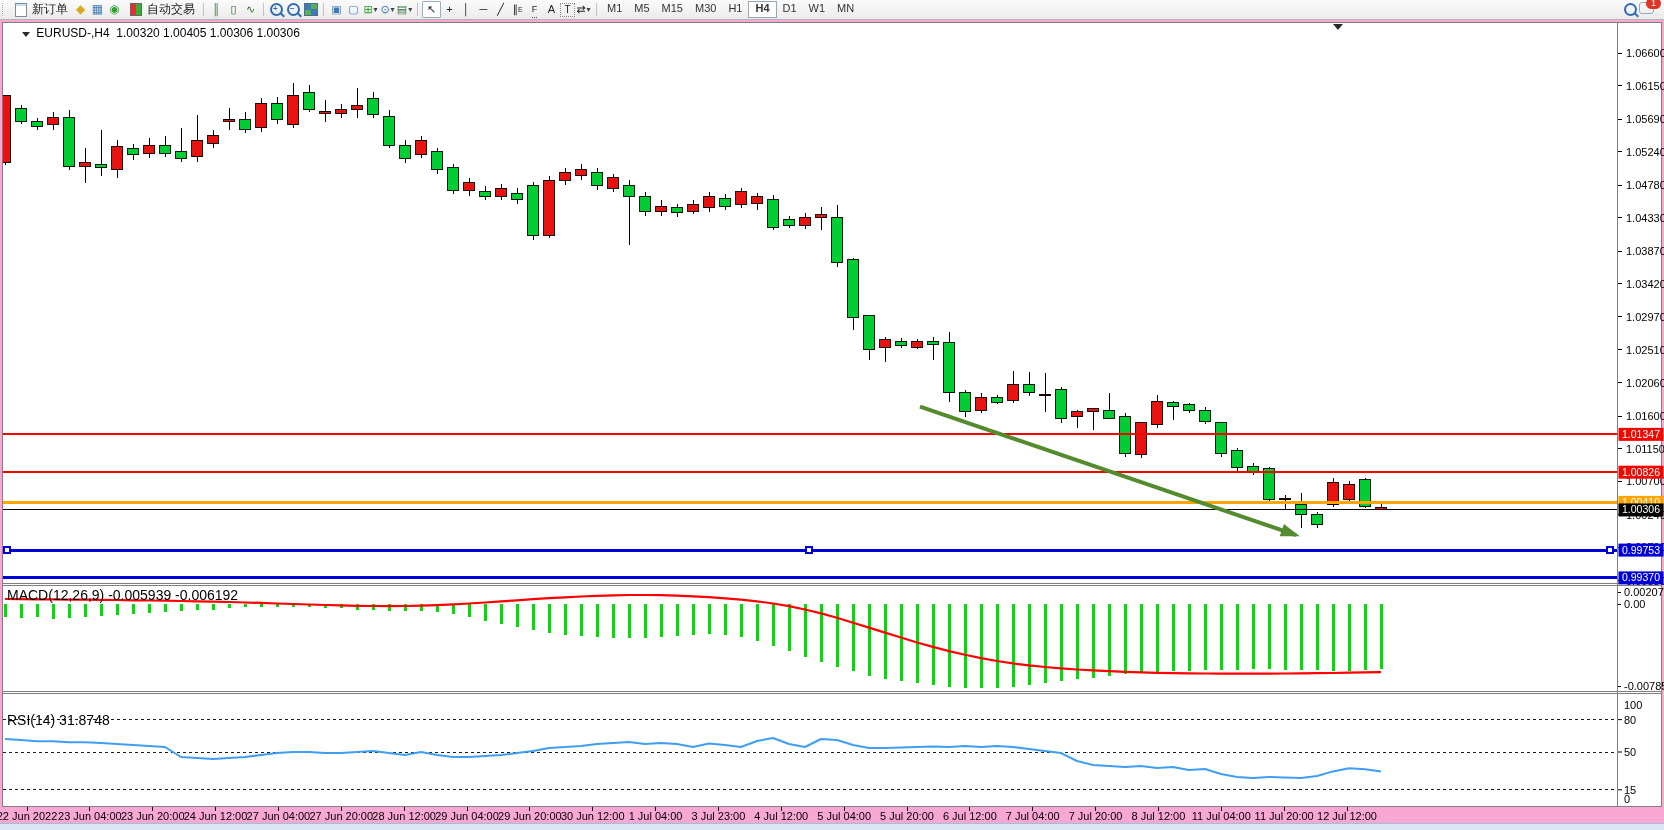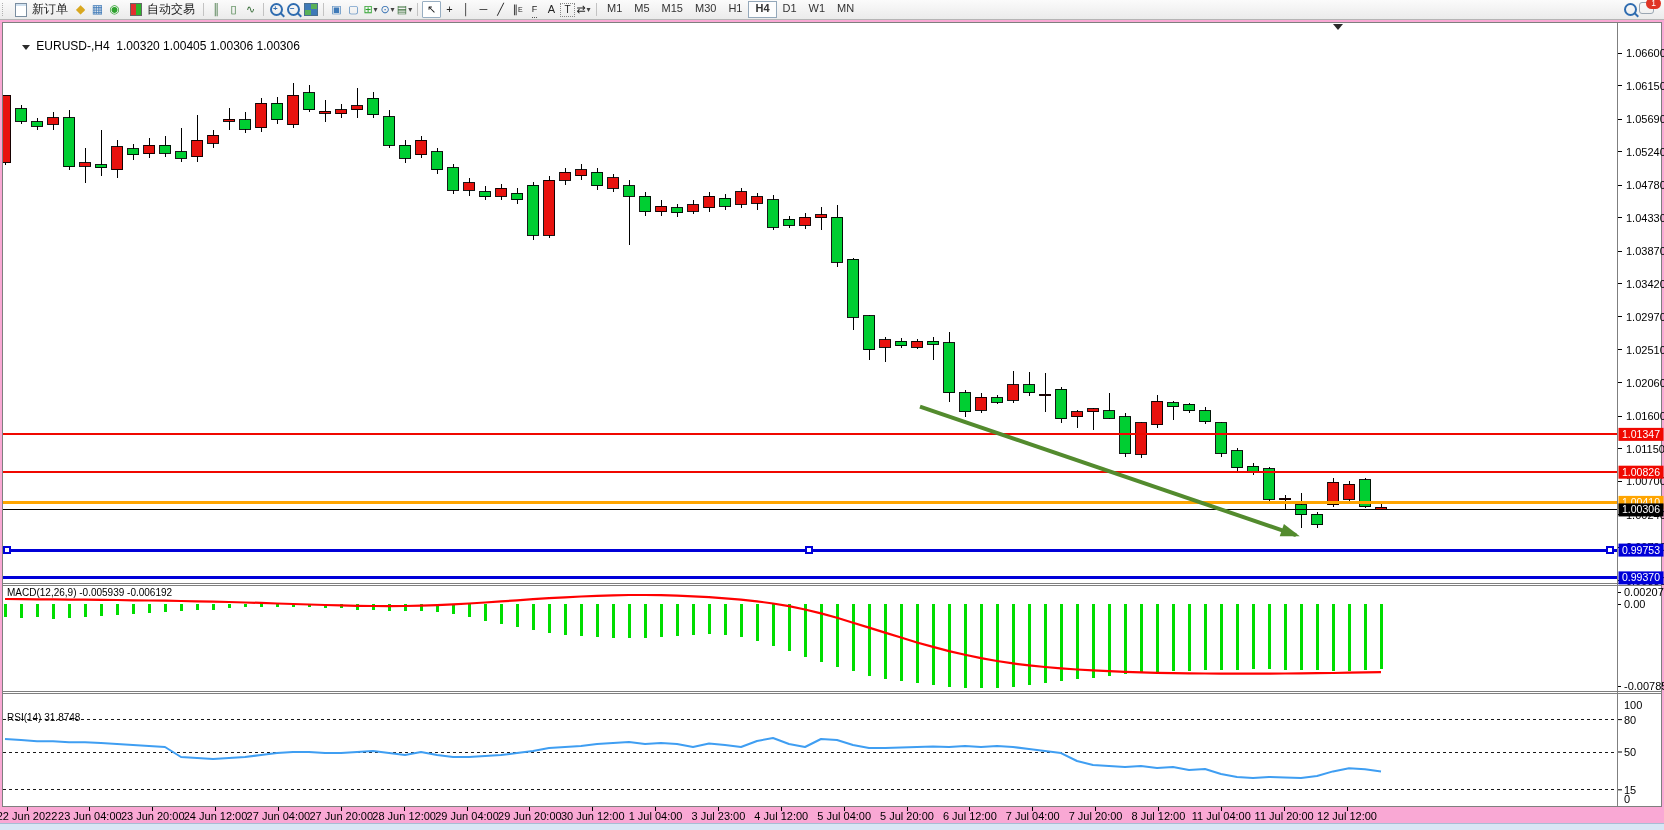--- a/index.html
+++ b/index.html
@@ -32,21 +32,21 @@
   .tf.active{background:#fdfdfd;border:1px solid #94a8ba;line-height:13px;font-weight:bold;}
   .spacer{flex:1;}
   .chatwrap{position:relative;margin-right:10px;}
   .bubble{width:13px;height:10px;border:1.5px solid #9aa6b2;border-radius:3px;display:inline-block;}
   .nbadge{position:absolute;top:-4px;right:-7px;min-width:11px;height:11px;border-radius:6px;
       background:#e03425;color:#fff;font-size:8.5px;line-height:11px;text-align:center;padding:0 2px;}
   
   .ovl{position:absolute;font-size:12px;color:#000;z-index:4;white-space:pre;}
   .tri{display:inline-block;width:0;height:0;border-left:4px solid transparent;
        border-right:4px solid transparent;border-top:5px solid #2b2b2b;margin-right:6px;}
-  .indlabel{position:absolute;font-size:10px;color:#000;z-index:4;white-space:pre;}
+  .indlabel{position:absolute;font-size:14px;color:#000;z-index:4;white-space:pre;}
   .bottomstrip{position:absolute;left:0;bottom:0;width:100%;height:6px;
        background:#d9e6f5;border-top:1px solid #a8bdd4;z-index:3;}
   svg{position:absolute;left:0;top:0;z-index:1;}
   svg text{font-family:"Liberation Sans",sans-serif;}
 </style>
 </head>
 <body>
 
 <div class="wrap">
 
@@ -535,20 +535,20 @@
         <text x="1641" y="553.5922000000003" fill="#fff" text-anchor="middle">0.99753</text>
         <rect x="4" y="547.0922000000003" width="6" height="6" fill="#fff" stroke="#0000d8" stroke-width="1.2" shape-rendering="crispEdges"></rect>
         <rect x="806" y="547.0922000000003" width="6" height="6" fill="#fff" stroke="#0000d8" stroke-width="1.2" shape-rendering="crispEdges"></rect>
         <rect x="1607" y="547.0922000000003" width="6" height="6" fill="#fff" stroke="#0000d8" stroke-width="1.2" shape-rendering="crispEdges"></rect>
         <rect x="1618.5" y="571.3980000000003" width="45" height="13" fill="#0000d8"></rect>
         <text x="1641" y="581.3980000000003" fill="#fff" text-anchor="middle">0.99370</text>
       </g>
       <polygon points="1333,24 1343,24 1338,30" fill="#2b2b2b"></polygon>
     </svg>
 
-  <div class="ovl" style="left:9px;top:25px;">
+  <div class="ovl" style="left:9px;top:12px;">
     <span class="tri"></span><span>EURUSD-,H4</span>&nbsp;&nbsp;<span>1.00320 1.00405 1.00306 1.00306</span>
   </div>
   <div class="indlabel" style="left:7px;top:587px;">MACD(12,26,9) -0.005939 -0.006192</div>
   <div class="indlabel" style="left:7px;top:696px;margin-top:16px;">RSI(14) 31.8748</div>
 
   <div class="bottomstrip"></div>
 </div>
 
 </body></html>

